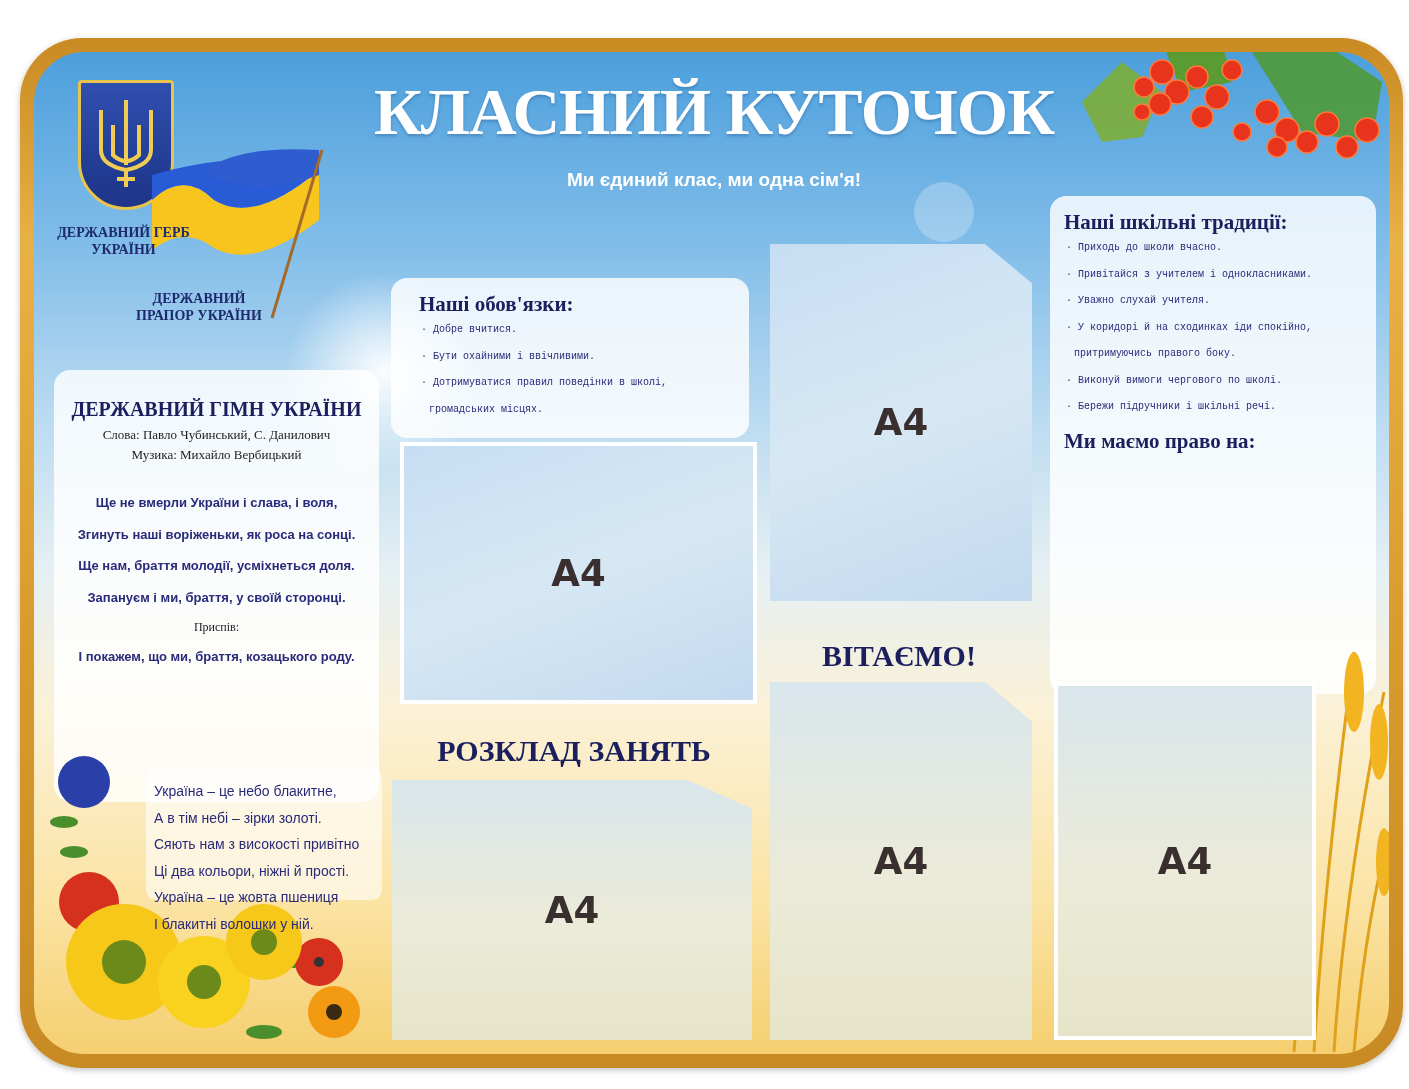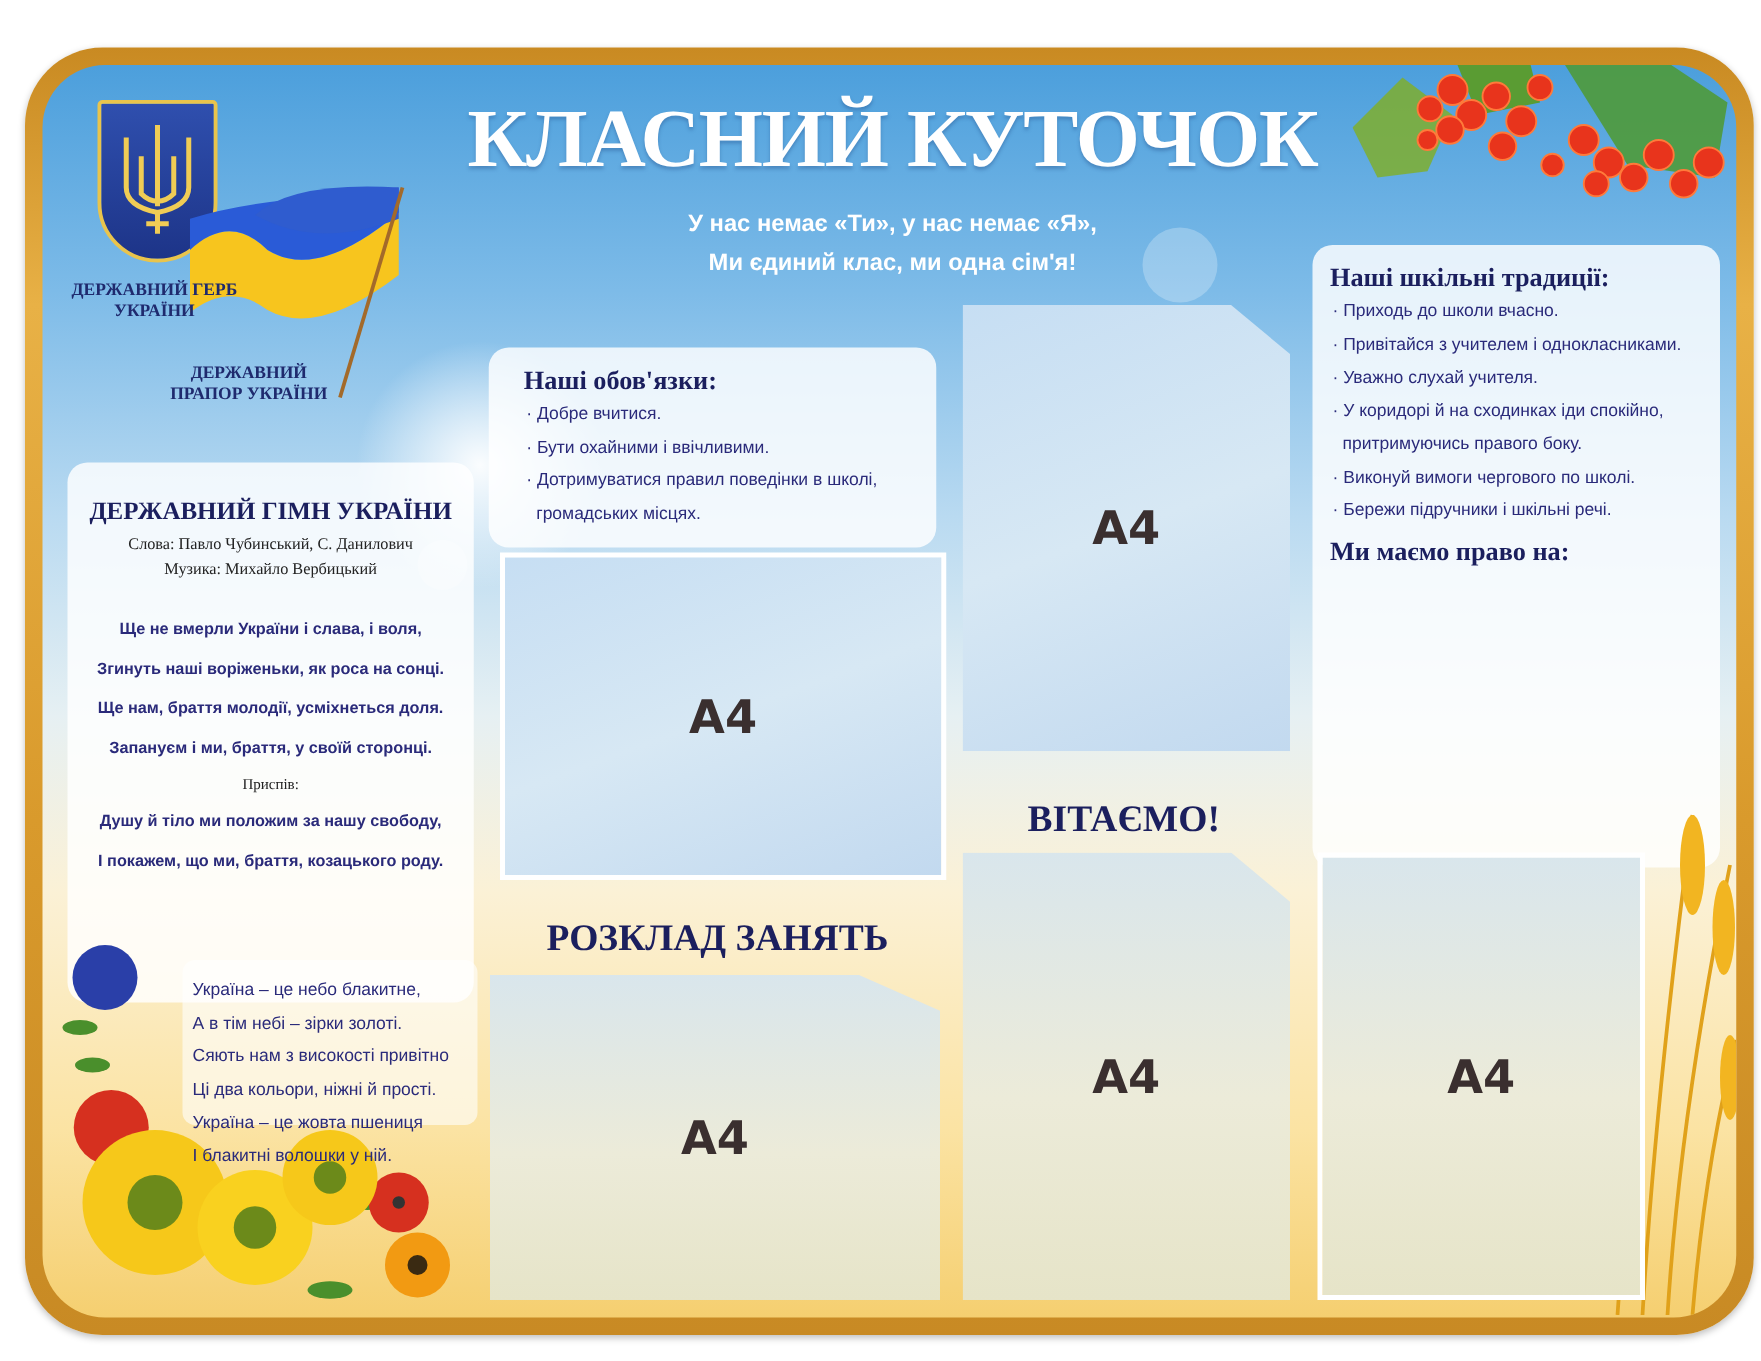--- a/index.html
+++ b/index.html
@@ -48,21 +48,21 @@
   }
 
   .card {
     position: absolute; background: rgba(255,255,255,0.82); border-radius: 16px; margin-top: 28px;
   }
   .card h3 {
     font-family: "Liberation Serif", serif; font-weight: bold; color: #1b1f5e; font-size: 21px;
   }
   .card ul { list-style: none; }
   .card li {
-    color: #2a2a7a; font-size: 14px; line-height: 26.5px; padding-left: 10px; text-indent: -8px;
+    color: #2a2a7a; font-size: 10px; line-height: 26.5px; padding-left: 10px; text-indent: -8px; font-family: Liberation Mono, monospace;
   }
   .card li::before { content: "· "; }
 
   .anthem { left: 20px; top: 290px; width: 325px; height: 432px; text-align: center; }
   .anthem h3 { font-size: 20px; margin-top: 28px; }
   .anthem .credits { font-family: "Liberation Serif", serif; font-size: 13px; color: #222; line-height: 20px; margin-top: 4px; }
   .anthem .lines { margin-top: 22px; }
   .anthem .line { color: #2a2a7a; font-weight: bold; font-size: 13px; line-height: 31.5px; }
   .anthem .chorus { font-family: "Liberation Serif", serif; font-size: 12px; color: #222; line-height: 28px; }
 
@@ -122,21 +122,20 @@
     <div>ДЕРЖАВНИЙ ГЕРБ</div>
     <div>УКРАЇНИ</div>
   </div>
   <div class="caption" style="left:90px;top:238px;width:150px;">
     <div>ДЕРЖАВНИЙ</div>
     <div>ПРАПОР УКРАЇНИ</div>
   </div>
 
   <div class="title">КЛАСНИЙ КУТОЧОК</div>
   <div class="motto">
-    <div>У нас немає «Ти», у нас немає «Я»,</div>
     <div>Ми єдиний клас,  ми одна сім'я!</div>
   </div>
 
   <svg class="berries" width="310" height="130" viewBox="0 0 310 130">
     <path d="M0 60 L40 20 L80 50 L60 95 L20 100 Z" fill="#7fae2e" opacity="0.85"></path>
     <path d="M170 10 L240 0 L300 40 L290 100 L220 90 Z" fill="#4f9a3a" opacity="0.9"></path>
     <path d="M80 0 L140 0 L150 40 L100 50 Z" fill="#5a9c33"></path>
     <g fill="#e8341c" stroke="#ff7a3a" stroke-width="1.5">
       <circle cx="62" cy="45" r="10"></circle>
         <circle cx="80" cy="30" r="12"></circle>
@@ -163,21 +162,20 @@
     <div class="credits">
       <div>Слова: Павло Чубинський, С. Данилович</div>
       <div>Музика: Михайло Вербицький</div>
     </div>
     <div class="lines">
       <div class="line">Ще не вмерли України і слава, і воля,</div>
       <div class="line">Згинуть наші воріженьки, як роса на сонці.</div>
       <div class="line">Ще нам, браття молодії, усміхнеться доля.</div>
       <div class="line">Запануєм і ми, браття, у своїй сторонці.</div>
       <div class="chorus">Приспів:</div>
-      <div class="line">Душу й тіло ми положим за нашу свободу,</div>
       <div class="line">І покажем, що ми, браття, козацького роду.</div>
     </div>
   </div>
 
   <svg class="flowers" width="360" height="352" viewBox="0 0 360 352">
     <g fill="#4a8f2c">
       <ellipse cx="30" cy="120" rx="14" ry="6"></ellipse>
         <ellipse cx="40" cy="150" rx="14" ry="6"></ellipse>
       <ellipse cx="260" cy="260" rx="14" ry="6"></ellipse>
         <ellipse cx="230" cy="330" rx="18" ry="7"></ellipse>

